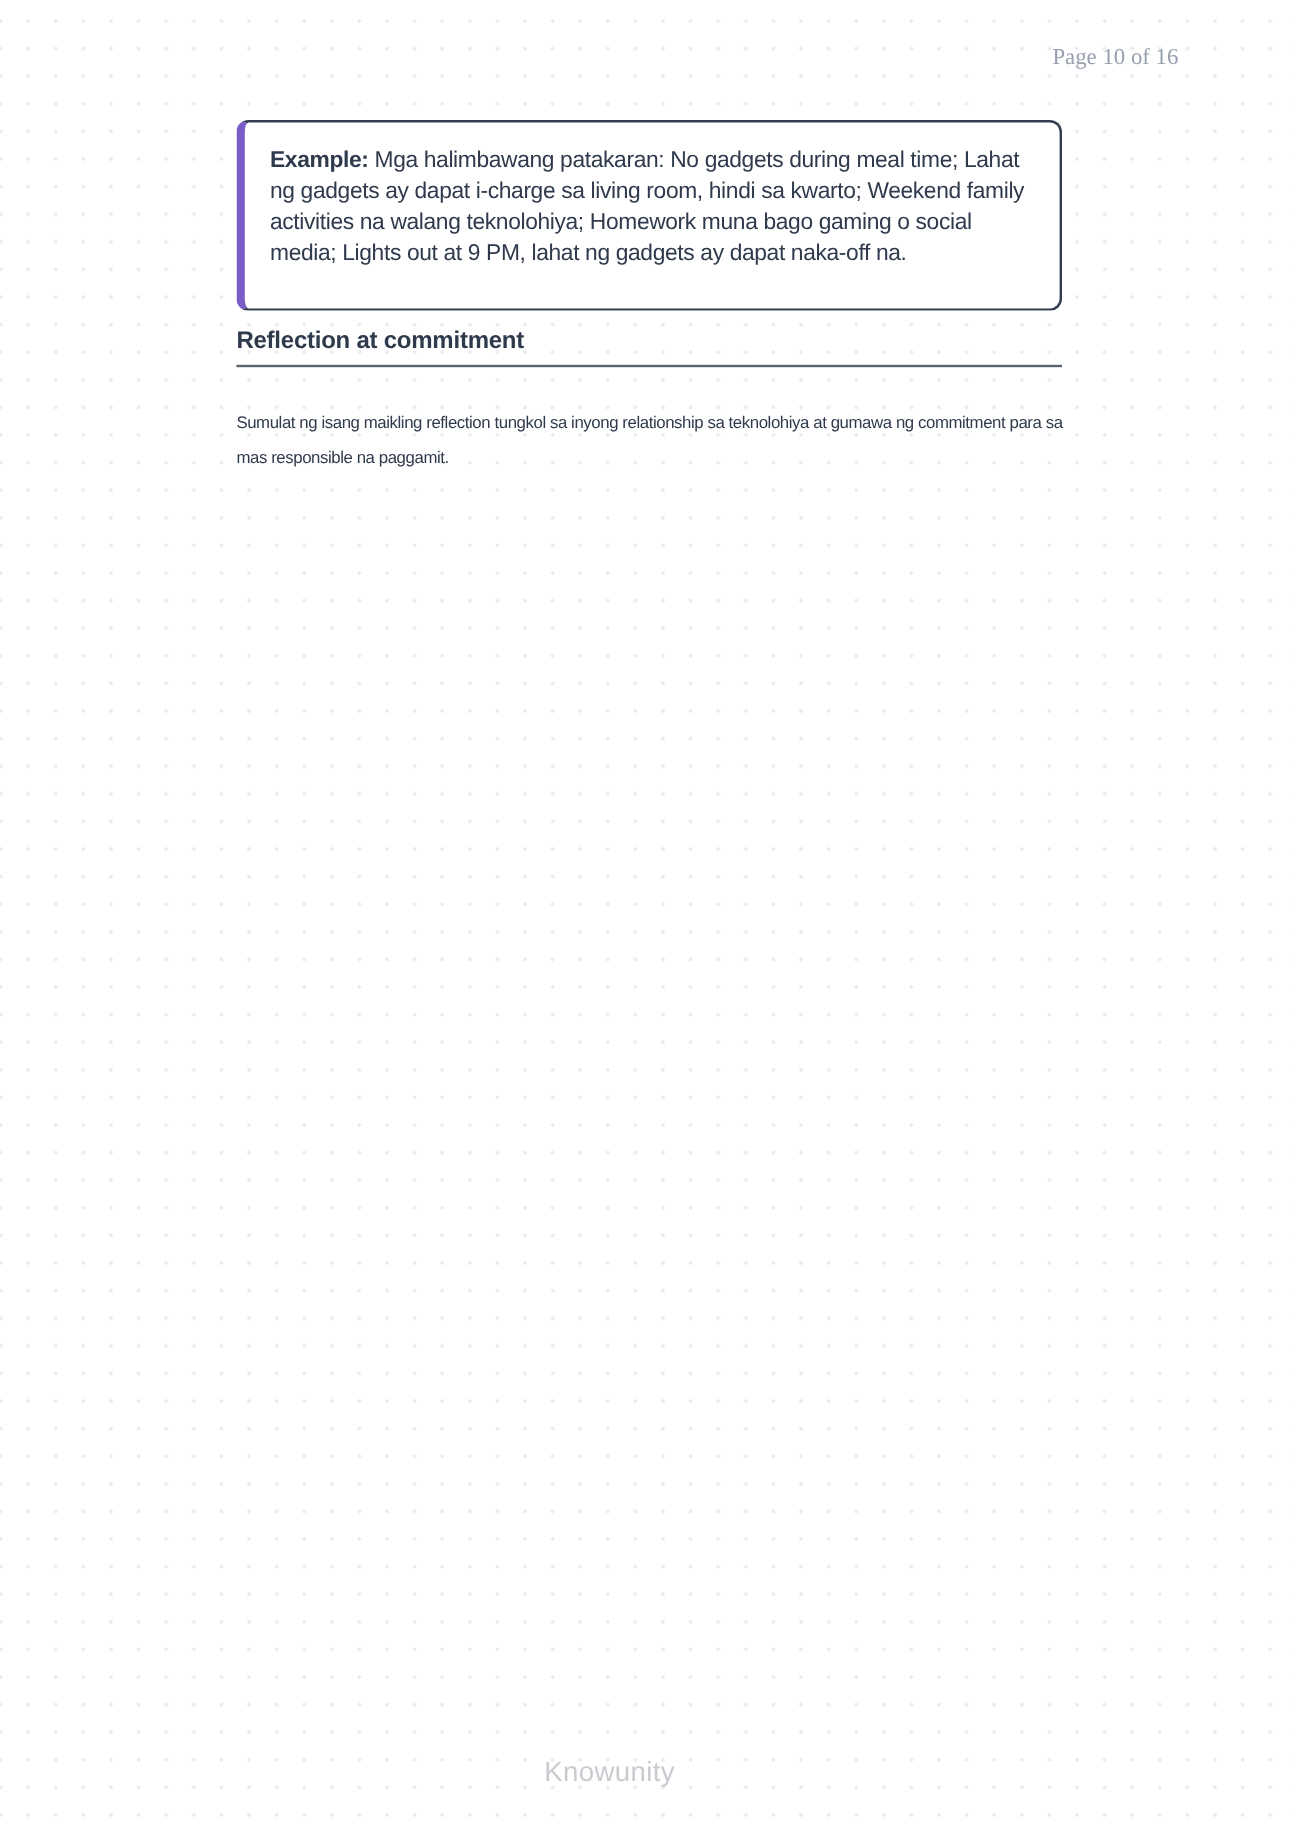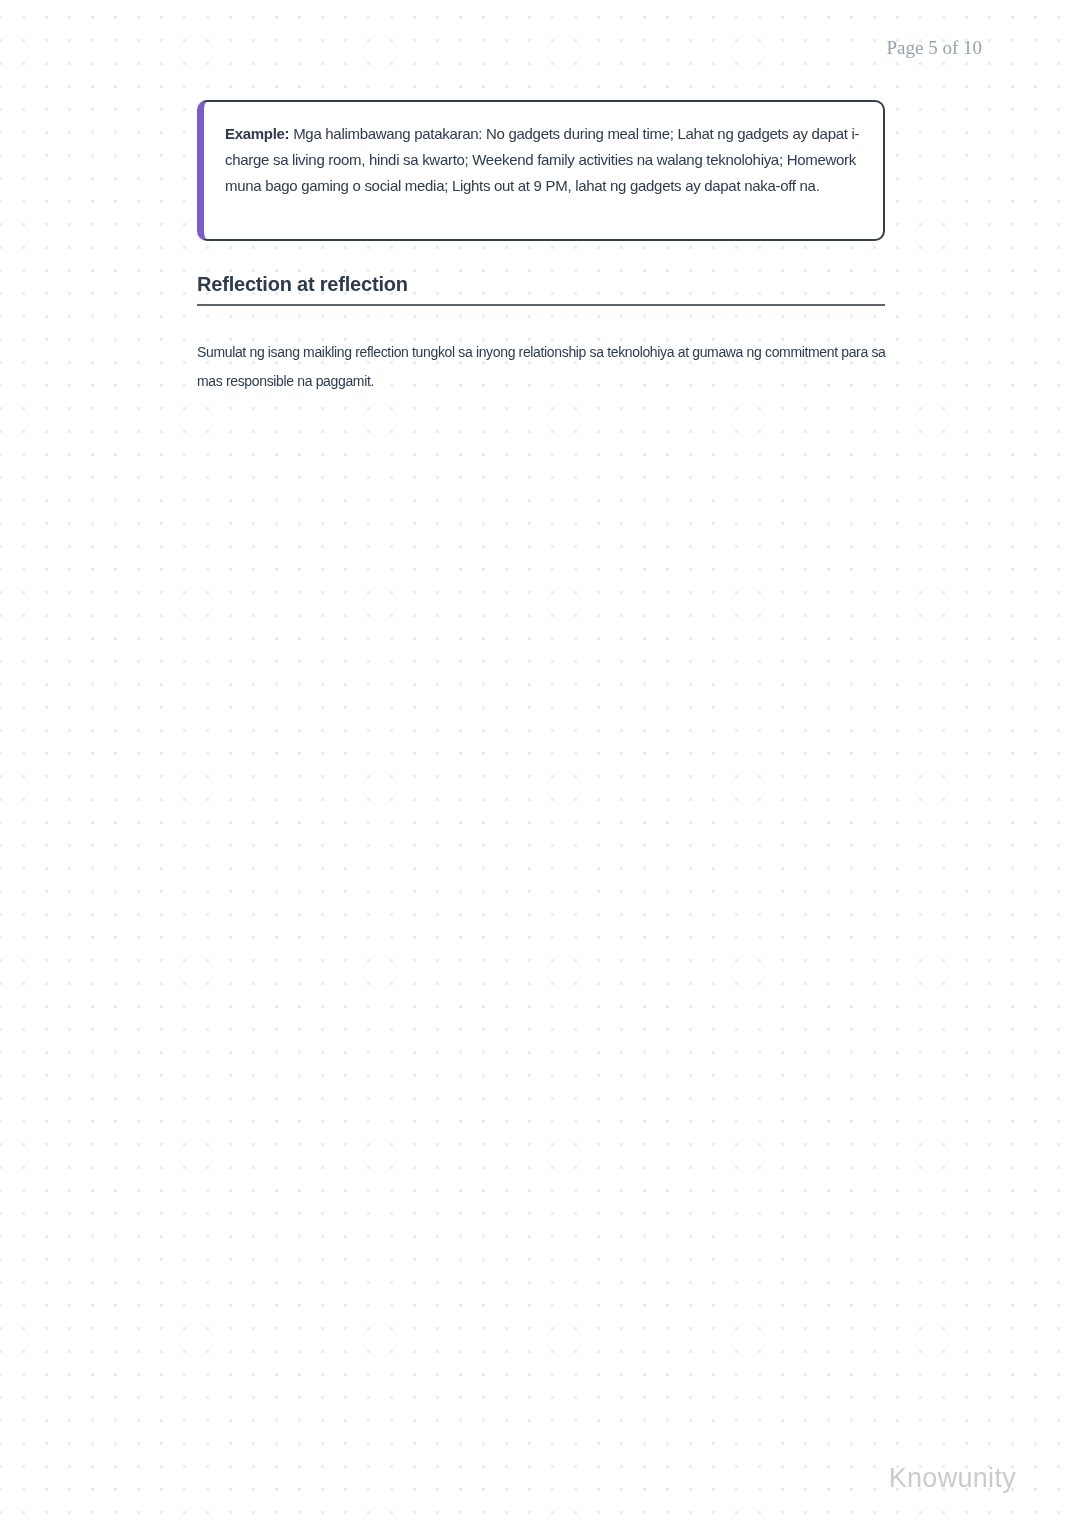--- a/index.html
+++ b/index.html
@@ -21,28 +21,28 @@
     right: 98px;
     font-family: "Liberation Serif", serif;
     font-size: 19px;
     color: #98a0b0;
   }
   .example-box {
     position: absolute;
     left: 197px;
     top: 100px;
     width: 688px;
-    height: 141px;
+    height: 159px;
     box-sizing: border-box;
     background: #ffffff;
     border: 2px solid #333d4f;
     border-left: 7px solid #7c5cc6;
     border-radius: 10px;
     padding: 19px 20px 0 21px;
-    font-size: 15px;
+    font-size: 19px;
     line-height: 26px;
     letter-spacing: -0.3px;
   }
   .example-label { font-weight: 700; }
   .section-heading {
     position: absolute;
     left: 197px;
     top: 273px;
     font-size: 20px;
     font-weight: 700;
@@ -79,39 +79,39 @@
     padding: 19px 38px 0 25px;
     font-size: 19px;
     line-height: 26px;
     letter-spacing: -0.3px;
   }
   .footer-brand {
     position: absolute;
     left: 0;
     top: 1463px;
     width: 1016px;
-    text-align: right;
-    font-size: 27px;
+    text-align: center;
+    font-size: 23px;
     letter-spacing: 0.3px;
     color: #c8cbd0;
   }
 </style>
 </head>
 <body>
 
 <div class="page">
 
-  <div class="page-number">Page 5 of 10</div>
+  <div class="page-number">Page 10 of 16</div>
 
   <div class="example-box">
     <span class="example-label">Example:</span>
     <span>Mga halimbawang patakaran: No gadgets during meal time; Lahat ng gadgets ay dapat i-charge sa living room, hindi sa kwarto; Weekend family activities na walang teknolohiya; Homework muna bago gaming o social media; Lights out at 9 PM, lahat ng gadgets ay dapat naka-off na.</span>
   </div>
 
-  <div class="section-heading">Reflection at reflection</div>
+  <div class="section-heading">Reflection at commitment</div>
 
   <div class="heading-rule"></div>
 
   <div class="section-paragraph">Sumulat ng isang maikling reflection tungkol sa inyong relationship sa teknolohiya at gumawa ng commitment para sa mas responsible na paggamit.</div>
 
 
   <div class="footer-brand">Knowunity</div>
 
 </div>
 

